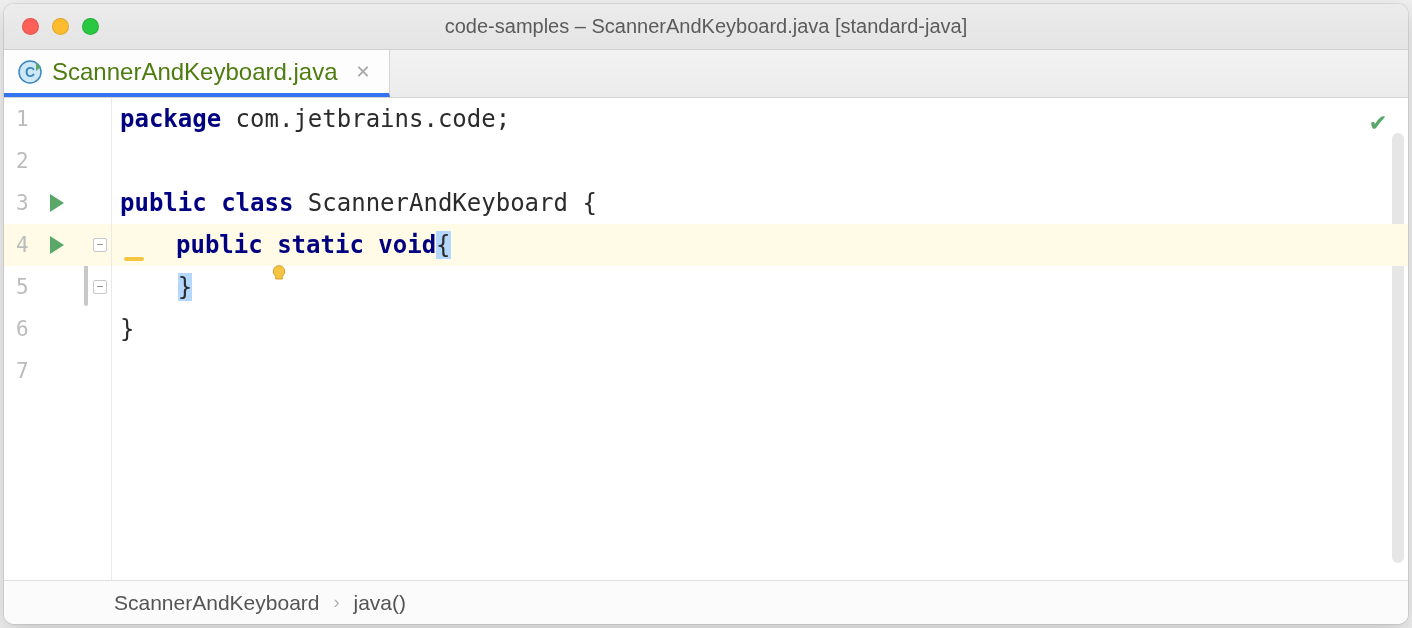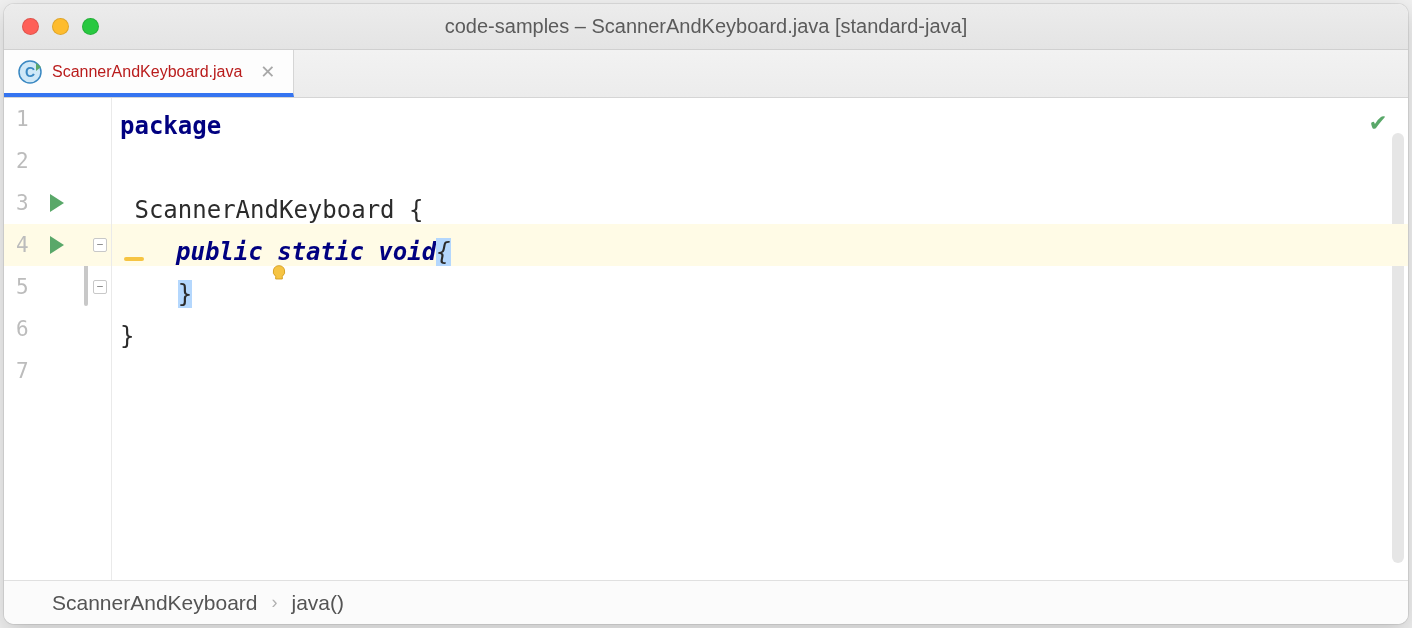--- a/index.html
+++ b/index.html
@@ -58,21 +58,21 @@
     padding: 0 18px 0 14px;
     background: #fdfdfd;
     border-right: 1px solid #d5d5d5;
     border-bottom: 4px solid #3574f0;
     position: relative;
     height:100%;
   }
   .tab .file-icon {
     width: 24px; height: 24px; display: inline-flex; align-items:center; justify-content:center;
   }
-  .tab-name { font-size: 16px; color: #b91c1c; }
+  .tab-name { font-size: 24px; color: #4d7c0f; }
   .close-x { font-size: 18px; color: #a8a8a8; margin-left: 8px; cursor: pointer; }
   .editor-area {
     flex: 1;
     display: flex;
     position: relative;
     background:#fff;
   }
   .gutter {
     width: 108px;
     background: #fff;
@@ -105,21 +105,21 @@
   }
   .code-pane {
     flex:1;
     font-family: "SF Mono","Menlo","Consolas",monospace;
     font-size: 24px;
     position:relative;
   }
   .code-line {
     height:42px;
     display:flex;
-    align-items:flex-end;
+    align-items:center;
     padding-left: 8px;
     white-space: pre;
   }
   .hl-line { background: #fffbe6; }
   .hl-line.full { width:100%; }
   .kw { color: #000080; font-weight: bold; }
   .pkg, .plain { color: #2b2b2b; }
   .sel { background: #b4d7fd; }
   .bulb {
     position:absolute; left:12px; top: 10px;
@@ -135,21 +135,21 @@
   .scroll-stub {
     position:absolute; right:4px; top:35px; width:12px; height:430px;
     background:#e6e6e6; border-radius:6px;
   }
   .breadcrumb-bar {
     height: 44px;
     border-top: 1px solid #e0e0e0;
     background:#fbfbfb;
     display:flex;
     align-items:center;
-    padding-left: 48px;
+    padding-left: 110px;
     font-size: 21px;
     color:#545454;
   }
   .crumb-sep { color:#b0b0b0; margin: 0 14px; font-size:18px; }
   .method-ind {
     position:absolute; left:80px; top:128px; width:4px; height:80px; background:#c8c8c8; border-radius:2px;
   }
 </style>
 </head>
 <body>
@@ -206,24 +206,24 @@
         </div>
       <div class="gutter-row">
           <span>7</span>
         </div>
     </div>
 
     <div class="code-pane">
       <span class="checkmark">✔</span>
       <div class="scroll-stub"></div>
 
-      <div class="code-line"><span class="kw">package</span></div>
+      <div class="code-line"><span class="kw">package</span><span class="plain"> com.jetbrains.code;</span></div>
       <div class="code-line"></div>
-      <div class="code-line"><span class="plain"> ScannerAndKeyboard {</span></div>
-      <div class="code-line hl-line full" style="position:relative;font-style:italic;">
+      <div class="code-line"><span class="kw">public class</span><span class="plain"> ScannerAndKeyboard {</span></div>
+      <div class="code-line hl-line full" style="position:relative;">
         <span class="bulb">
           <svg viewBox="0 0 24 24">
               <path d="M12 2a7 7 0 0 0-4 12.7V18h8v-3.3A7 7 0 0 0 12 2z" fill="#f6c443" stroke="#d09a1a" stroke-width="1"></path>
             </svg>
         </span>
         <span class="bulb-yellow-bar"></span>
         <span style="width:56px; display:inline-block;"></span><span class="kw">public static void</span><span class="plain sel">{</span>
       </div>
       <div class="code-line"><span class="plain">    </span><span class="plain sel">}</span></div>
       <div class="code-line"><span class="plain">}</span></div>

